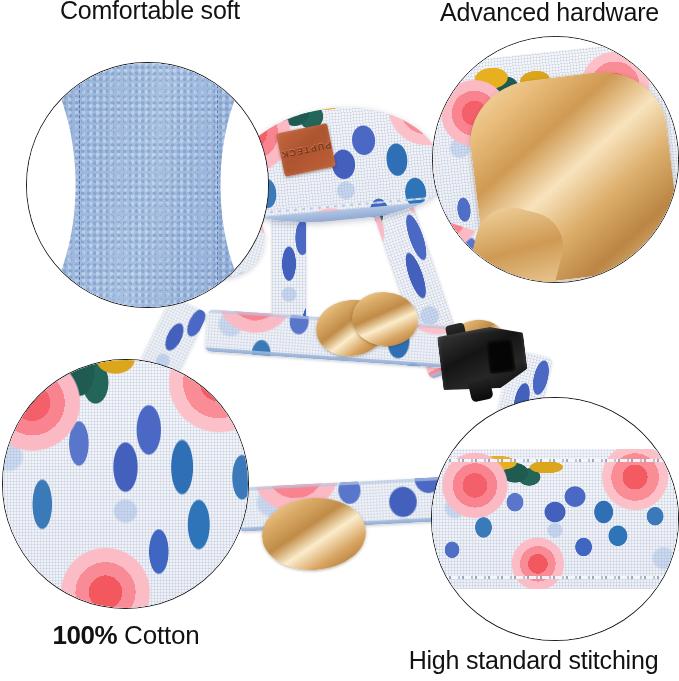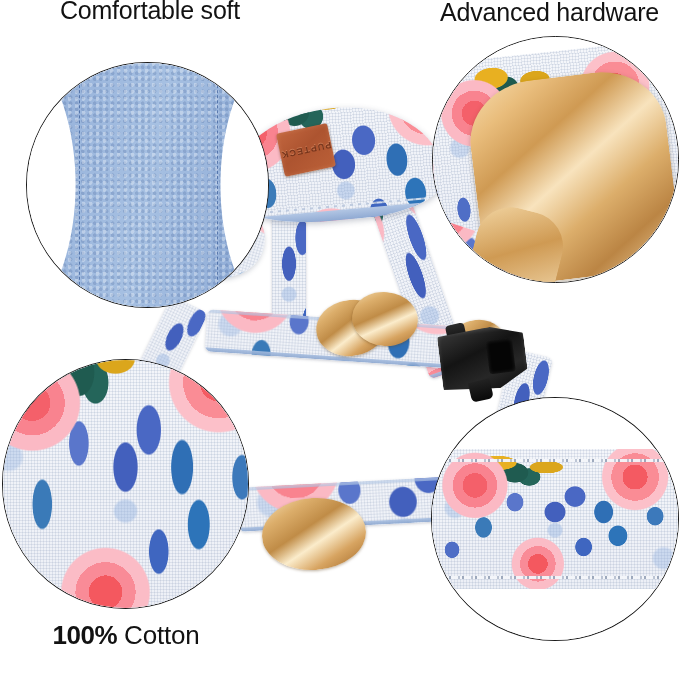--- a/index.html
+++ b/index.html
@@ -403,20 +403,21 @@
   <div class="caption center" id="cap-suede">
     <span>Comfortable soft</span>
   </div>
 
   <div class="caption center" id="cap-hardware">Advanced hardware</div>
 
   <div class="caption center" id="cap-cotton">
     <span class="bold">100%</span><span>&nbsp;</span><span>Cotton</span>
   </div>
 
+  <div class="caption center" id="cap-stitch">High standard stitching</div>
 
   <div id="product">
 
     <div class="strap" id="strap-diag-r">
       <div class="floral floral-fill"></div>
       <div class="edge-t"></div>
       <div class="edge-b"></div>
     </div>
 
     <div class="strap" id="strap-left-low">

